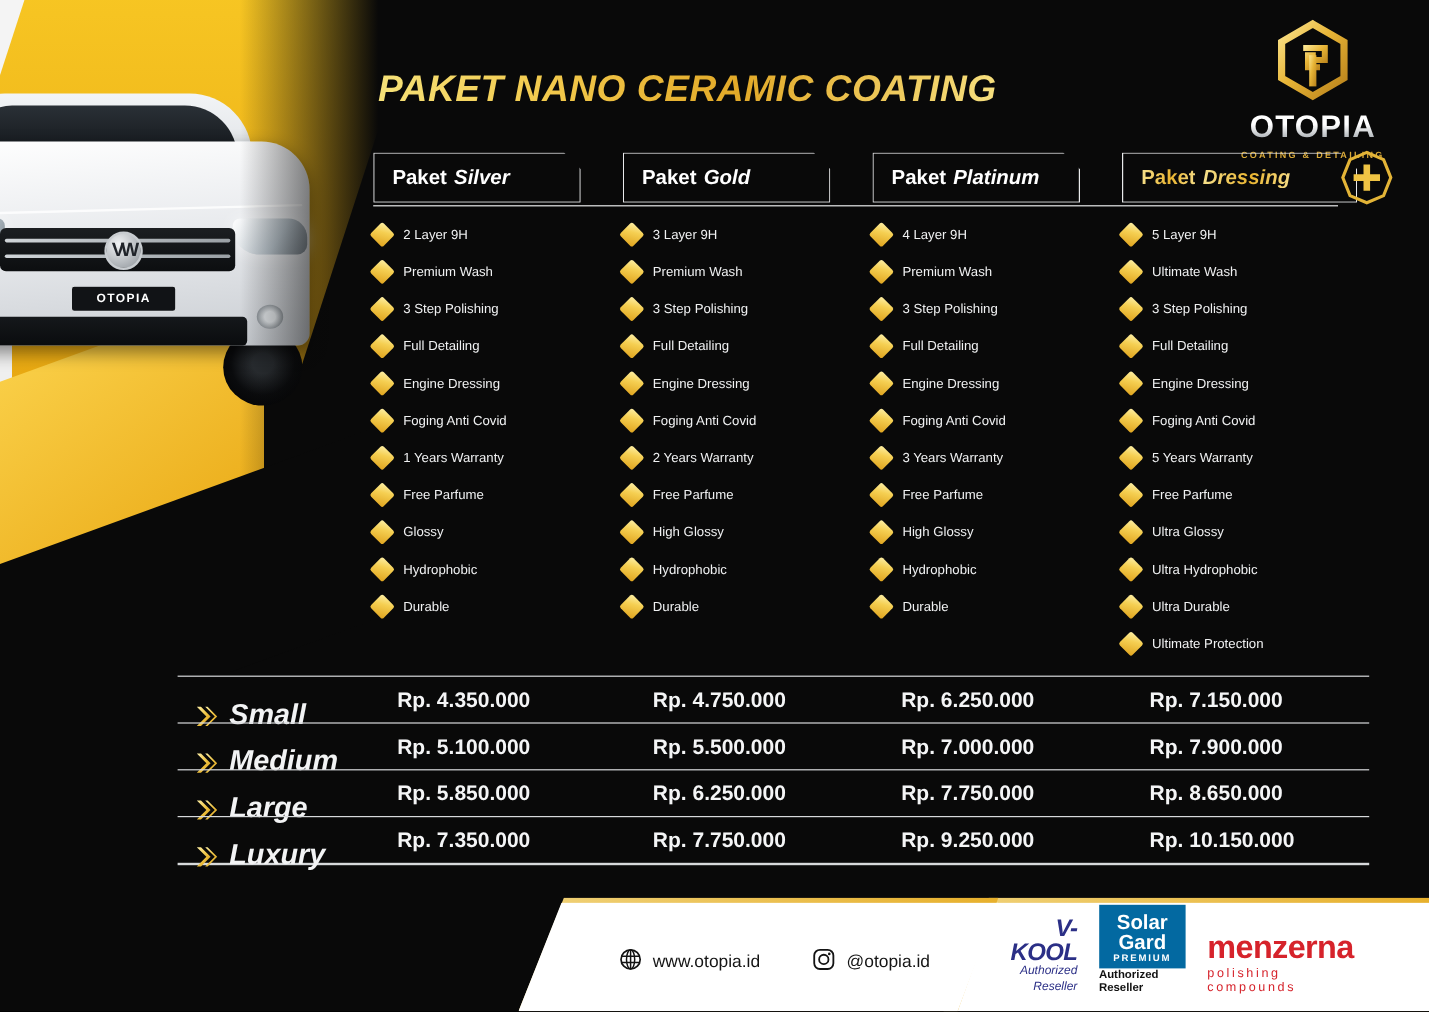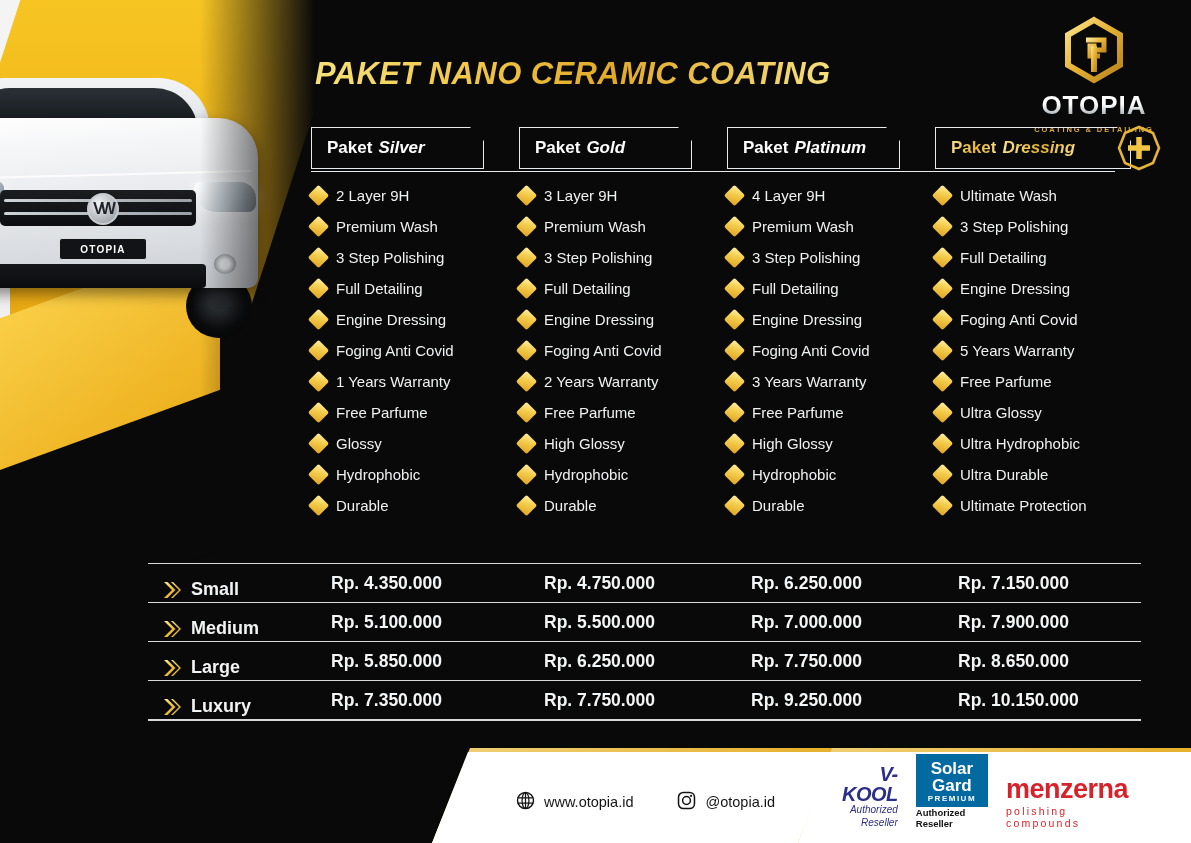--- a/index.html
+++ b/index.html
@@ -185,37 +185,37 @@
   }
   .plus-badge {
     position:absolute; left:804px; top:-3px; width:48px; height:48px;
   }
 
   
   .cols { position:absolute; left:311px; top:180px; width:850px; }
   .col { position:absolute; top:0; }
   .feat {
     display:flex; align-items:center; height:31px;
-    font-size:15px; color:#f0f1f2; white-space:nowrap;
+    font-size:11px; color:#f0f1f2; white-space:nowrap;
   }
   .dia {
     width:15px; height:15px; margin-right:10px; flex:0 0 auto;
     background:linear-gradient(150deg,#fdf0a8 0%,#f5cf52 40%,#e0a41e 100%);
     transform:rotate(45deg); border-radius:2px;
   }
 
   
   .ptable { position:absolute; left:148px; top:563px; width:993px; }
   .prow { position:relative; height:39px; border-top:1.6px solid #d7d9db; }
   .prow:last-child { border-bottom:0; }
   .ptable-bottom { width:993px; height:1.6px; background:#d7d9db; }
   .psize {
-    position:absolute; left:14px; top:6px; height:39px;
+    position:absolute; left:14px; top:12px; height:39px;
     display:flex; align-items:center;
-    font-size:18px; font-weight:bold; color:#f2f3f4;
+    font-size:24px; font-weight:bold; font-style:italic; color:#f2f3f4;
   }
   .chev { width:20px; height:20px; margin-right:9px; flex:0 0 auto; }
   .pcell {
     position:absolute; top:0; height:39px;
     display:flex; align-items:center;
     font-size:17.5px; font-weight:bold; color:#f4f5f6; white-space:nowrap;
   }
 
   
   .footer { position:absolute; left:0; bottom:0; width:1047px; height:110px; }
@@ -490,20 +490,24 @@
         <div class="feat">
           <span class="dia"></span>
           <span>Hydrophobic</span>
         </div>
         <div class="feat">
           <span class="dia"></span>
           <span>Durable</span>
         </div>
       </div>
       <div class="col" style="left: 624px;">
+        <div class="feat">
+          <span class="dia"></span>
+          <span>5 Layer 9H</span>
+        </div>
         <div class="feat">
           <span class="dia"></span>
           <span>Ultimate Wash</span>
         </div>
         <div class="feat">
           <span class="dia"></span>
           <span>3 Step Polishing</span>
         </div>
         <div class="feat">
           <span class="dia"></span>

